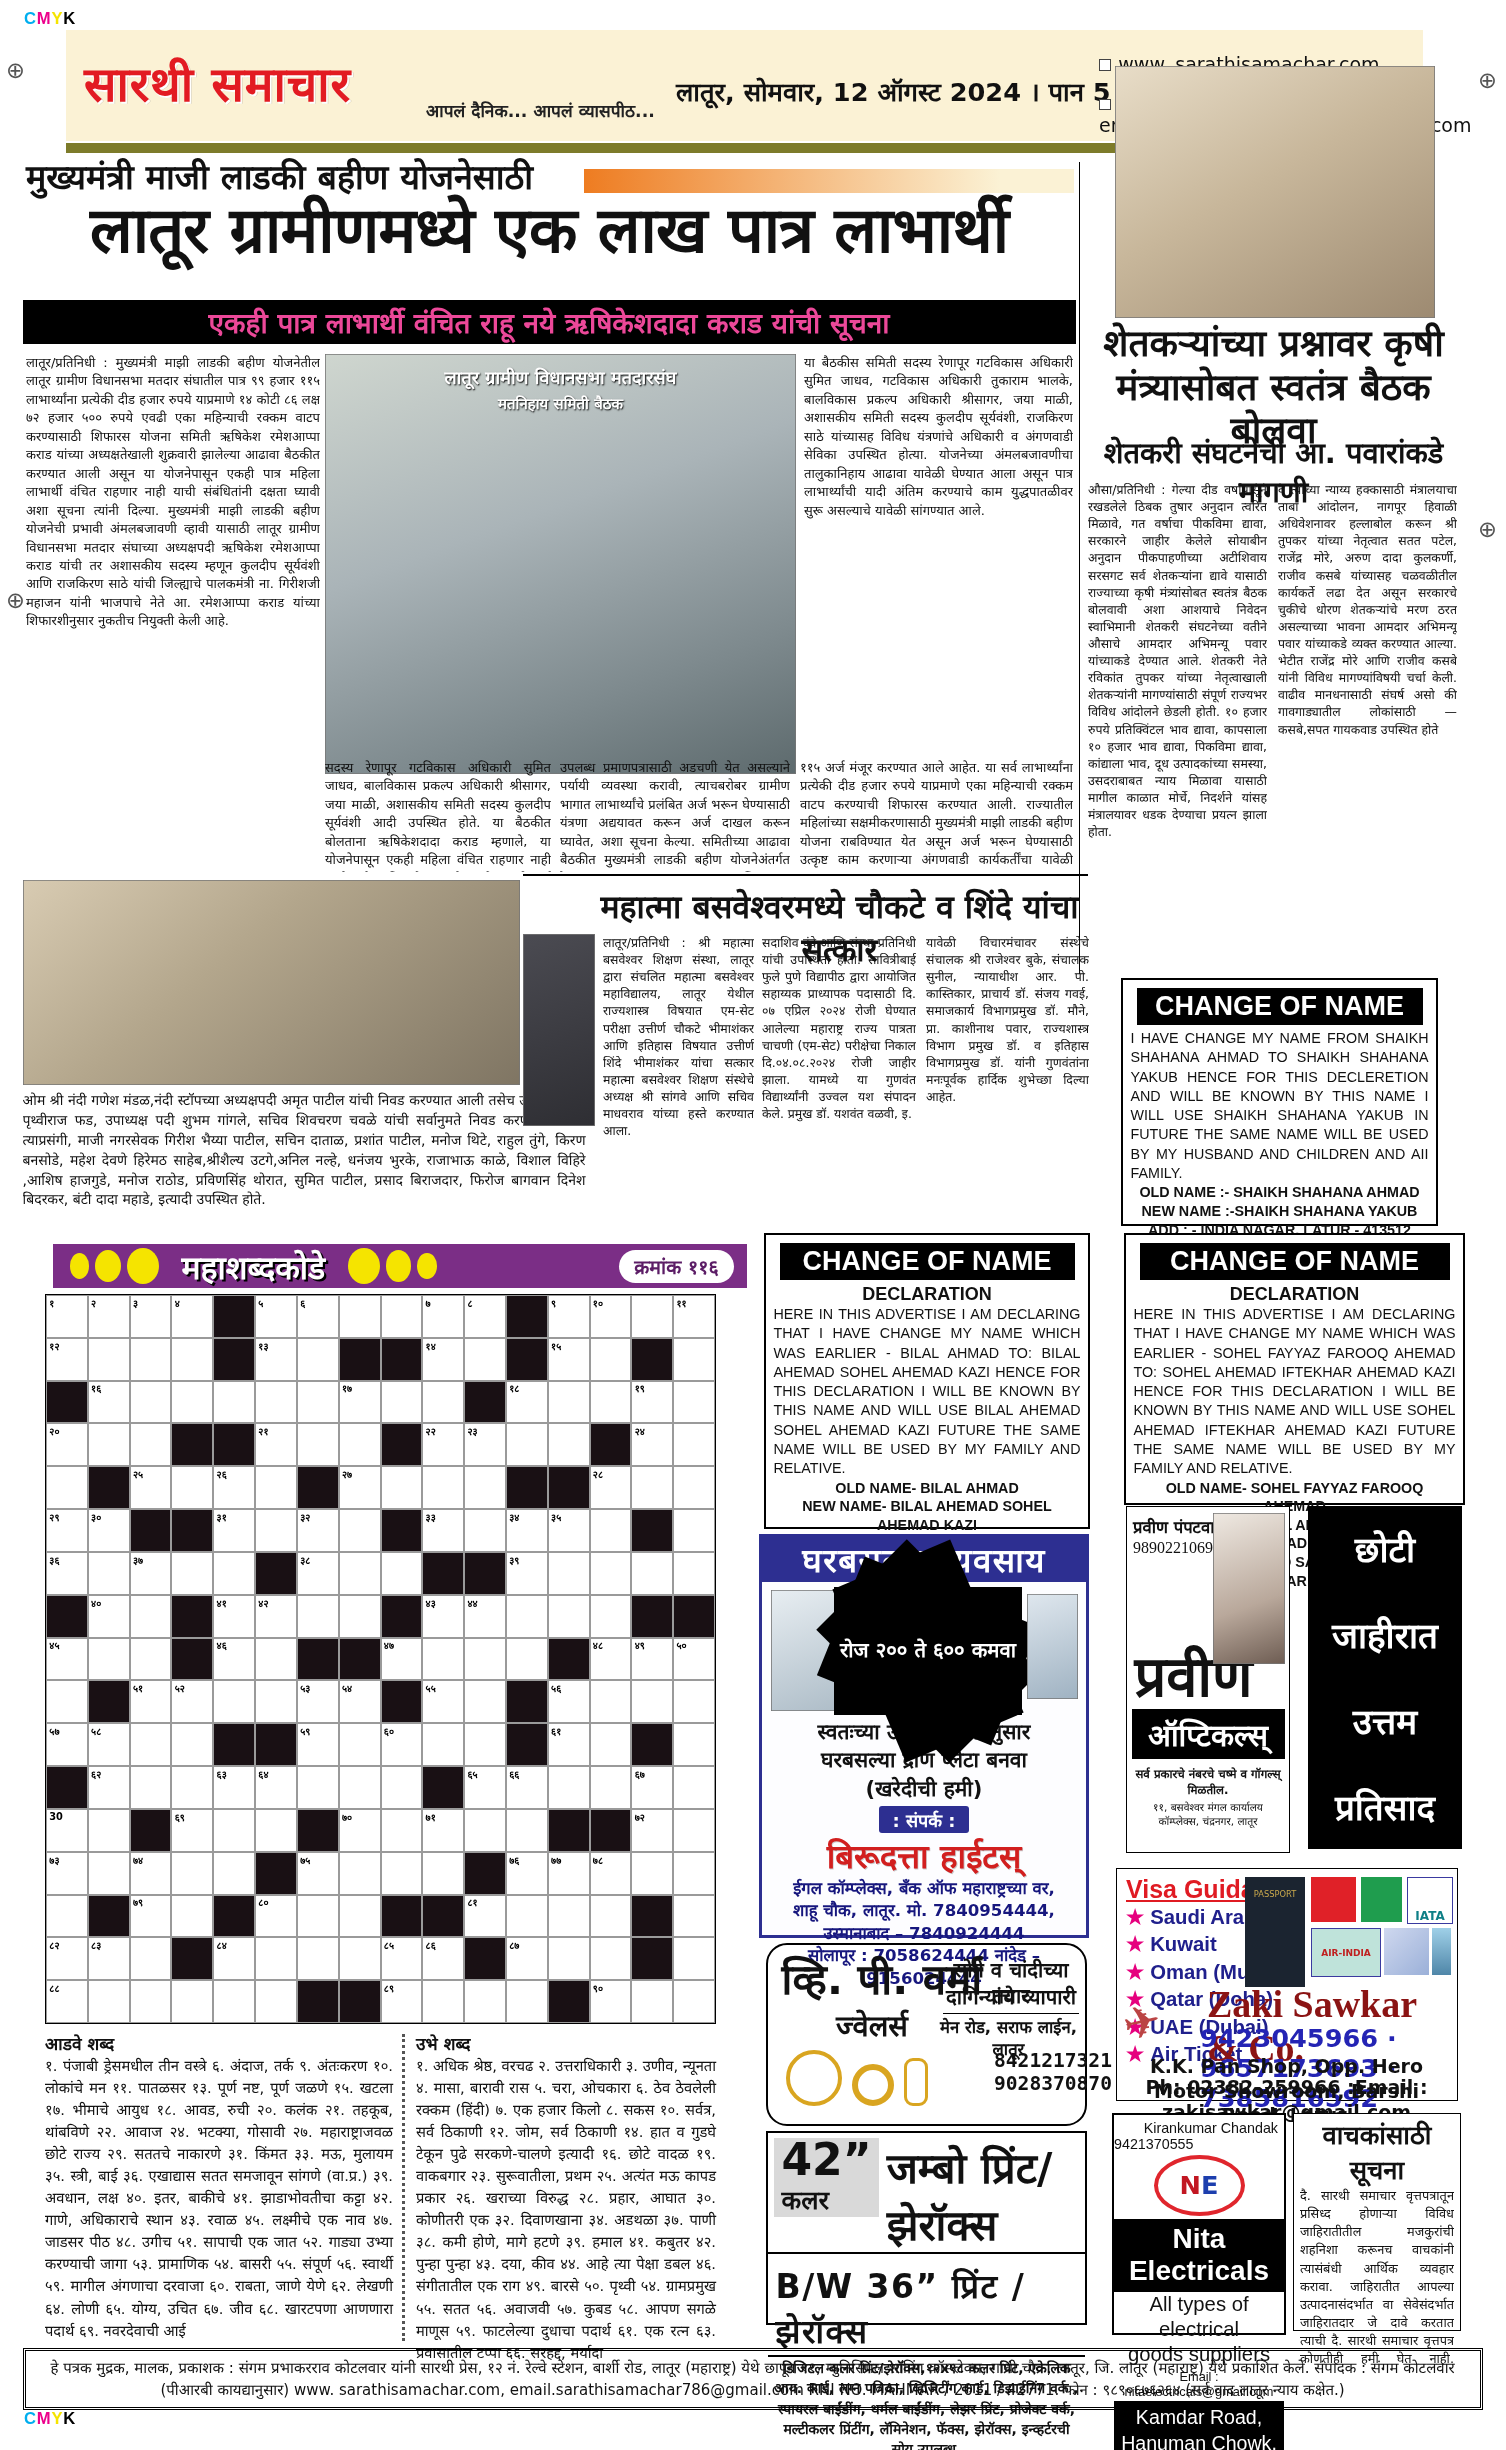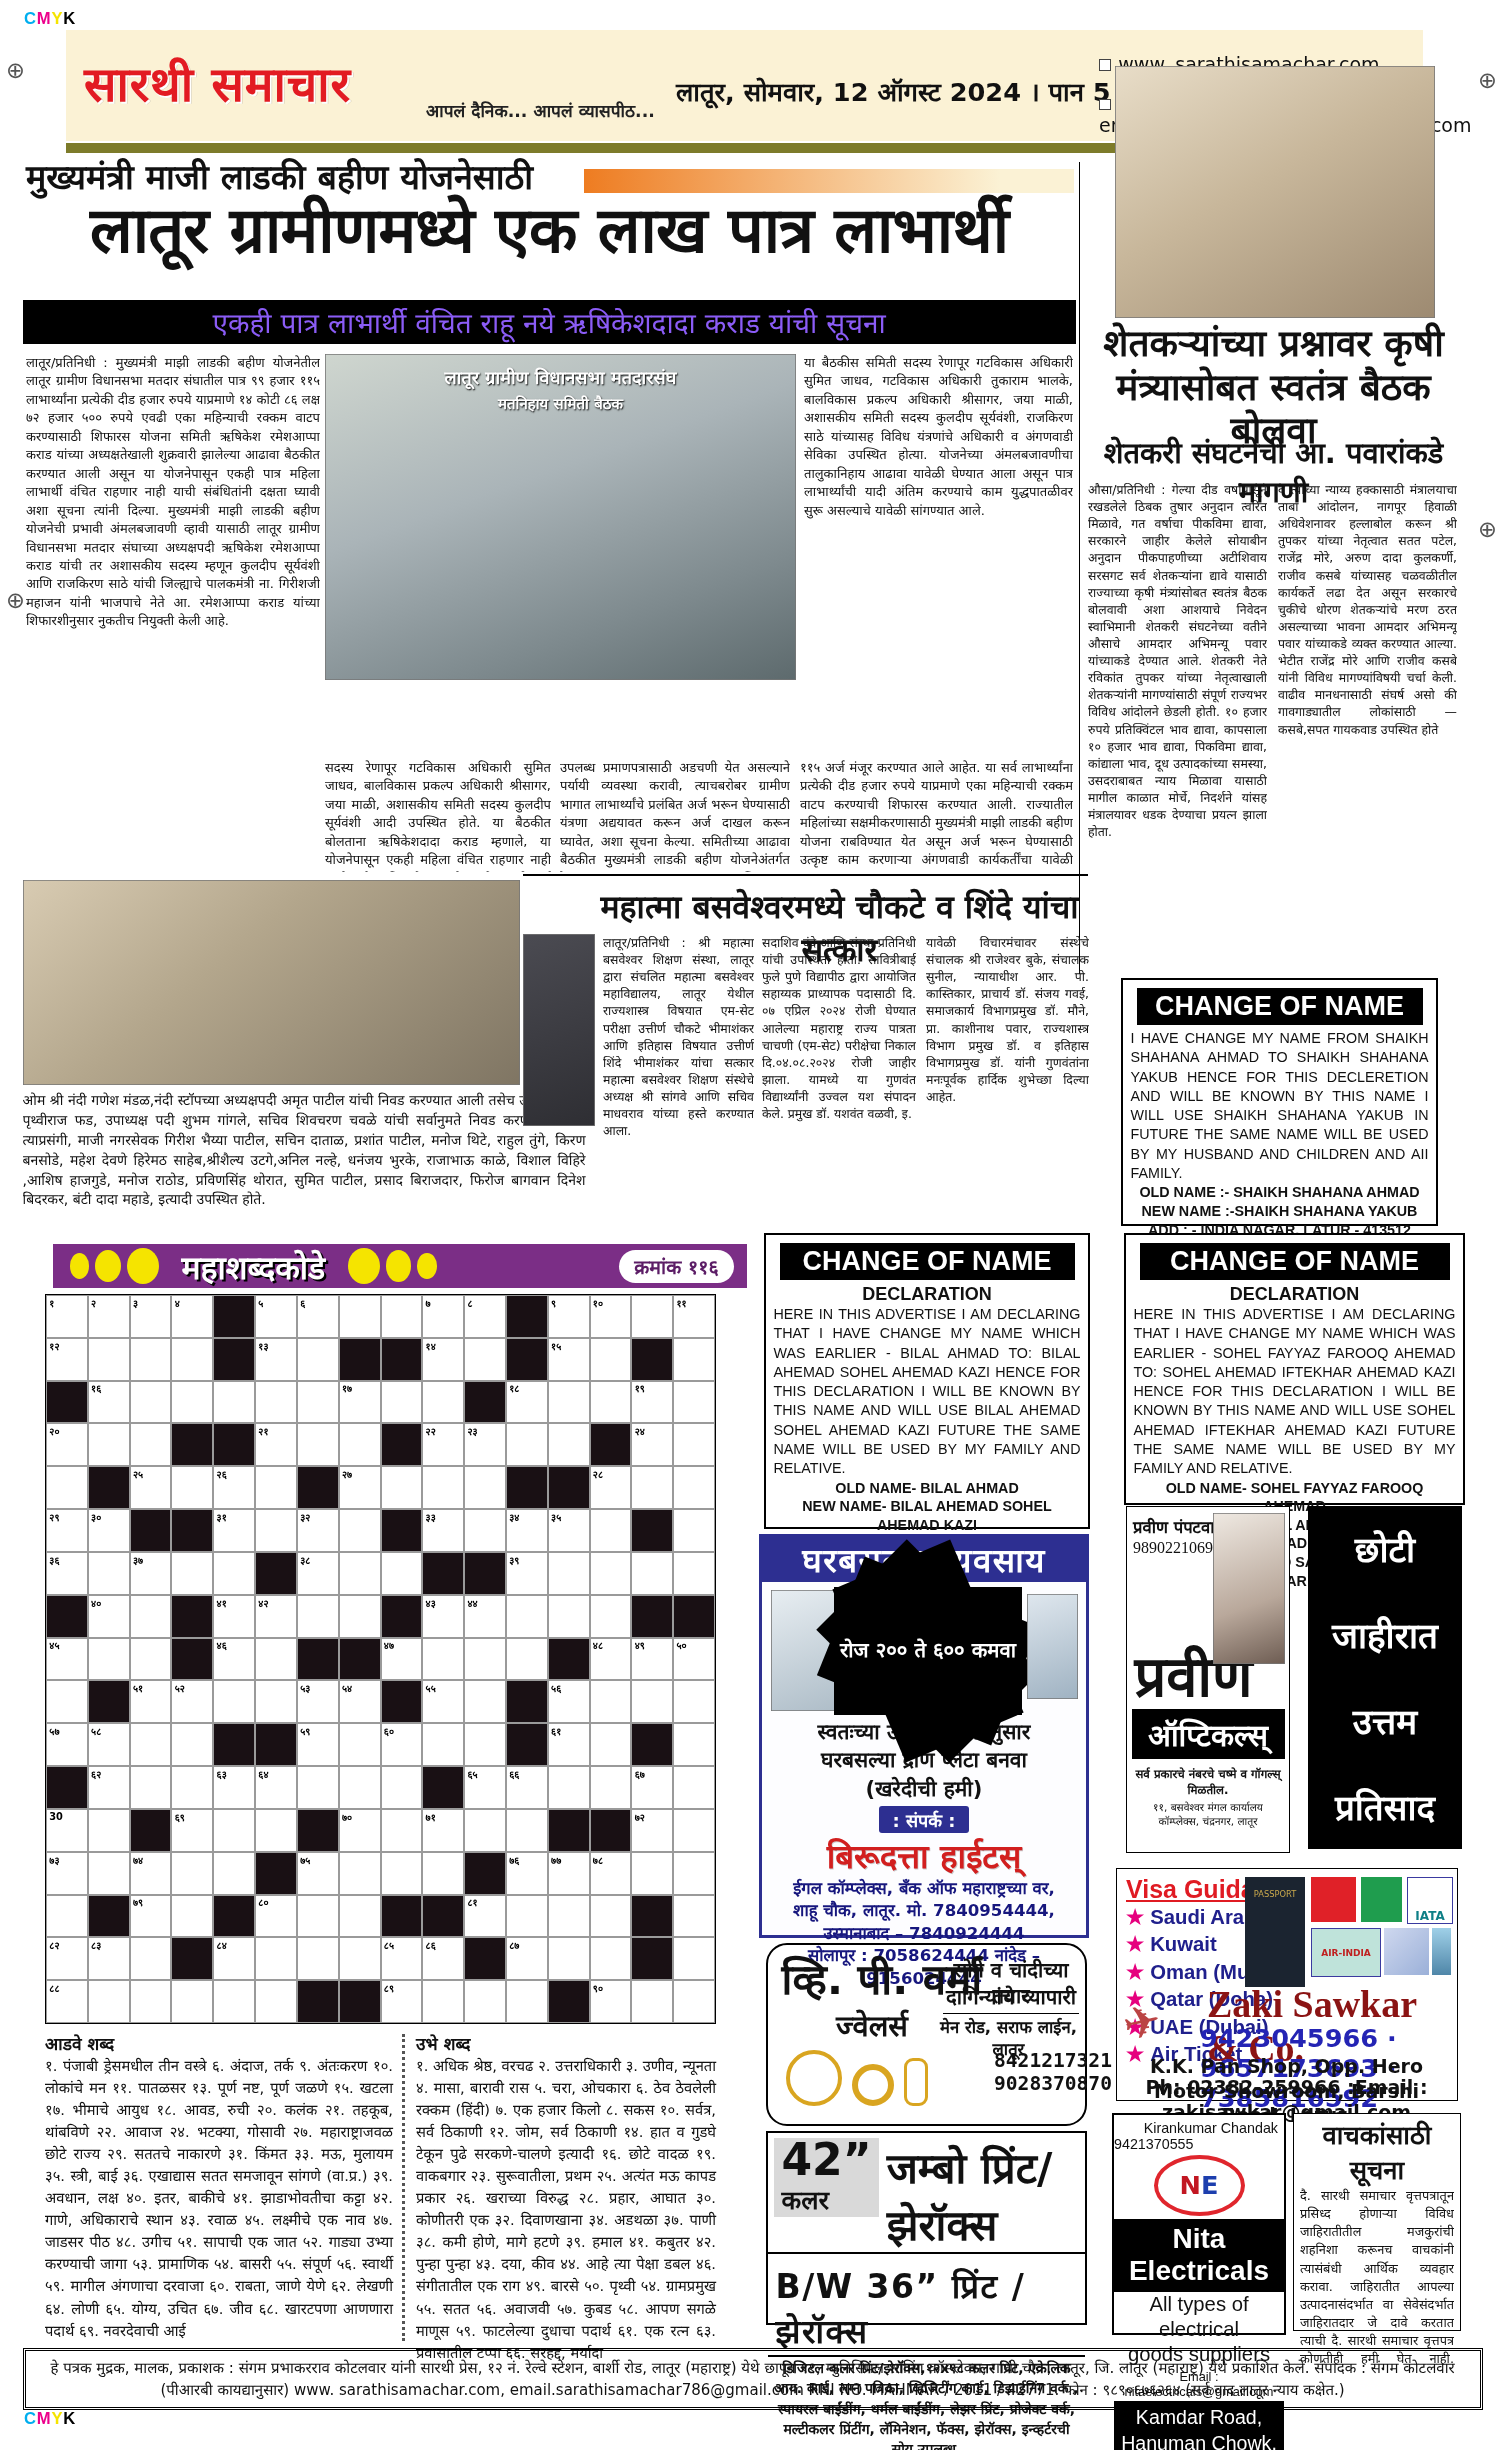--- a/index.html
+++ b/index.html
@@ -17,22 +17,22 @@
   .nameplate{color:#e21b22;font-weight:bold;font-size:48px;line-height:1;
              text-shadow:1.5px 1.5px 0 #fff,2.3px 2.3px 0 #00000022;letter-spacing:0.8px;}
   .tagline{font-size:17.3px;font-weight:bold;color:#222;}
   .dateline{font-size:25.6px;font-weight:bold;color:#111;}
   .contact{font-size:19px;color:#111;}
   .sq{display:inline-block;width:9.8px;height:9.8px;border:1.5px solid #444;margin-right:7.5px;vertical-align:middle;background:#fff;}
   .oliverule{background:#7d7b2a;}
   
   .kicker{font-size:34px;font-weight:bold;line-height:1.05;}
   .mainhead{font-size:63px;font-weight:bold;line-height:1.08;letter-spacing:-0.8px;text-align:center;}
-  .blackbar{background:#000;color:#8b5cf6;display:flex;align-items:center;justify-content:center;
-            font-size:28px;font-weight:normal;}
+  .blackbar{background:#000;color:#ec4899;display:flex;align-items:center;justify-content:center;
+            font-size:28px;font-weight:bold;}
   .orangebar{background:linear-gradient(to right,#ee7c21,#fbf2d5 85%);}
   .rahead{font-size:37px;font-weight:bold;text-align:center;line-height:1.18;}
   .rasub{font-size:29px;font-weight:bold;text-align:center;}
   .mahead{font-size:32px;font-weight:bold;text-align:center;}
   .vrule{border-left:1.5px solid #000;}
   .hrule{border-top:2.3px solid #000;}
   
   .conbox{border:2.3px solid #000;background:#fff;padding:6px 7.5px;}
   .conhead{background:#000;color:#fff;text-align:center;font-family:"Liberation Sans",sans-serif;
            font-weight:bold;font-size:27px;padding:3px 0;margin:1.5px 6px 4.5px 6px;}
@@ -129,21 +129,21 @@
 </div>
 <div class="abs oliverule" style="left:66px;top:143px;width:1357px;height:9.8px;"></div>
 
 <div class="abs kicker" style="left:26px;top:160px;width:557px;">मुख्यमंत्री माजी लाडकी बहीण योजनेसाठी</div>
 <div class="abs orangebar" style="left:584px;top:169px;width:490px;height:24px;"></div>
 <div class="abs mainhead" style="left:22.6px;top:197px;width:1053px;">लातूर ग्रामीणमध्ये एक लाख पात्र लाभार्थी</div>
 <div class="abs blackbar" style="left:22.6px;top:300px;width:1053px;height:44px;">एकही पात्र लाभार्थी वंचित राहू नये ऋषिकेशदादा कराड यांची सूचना</div>
 
 <div class="abs col" style="left:26px;top:354px;width:294px;height:520px;">लातूर/प्रतिनिधी : मुख्यमंत्री माझी लाडकी बहीण योजनेतील लातूर ग्रामीण विधानसभा मतदार संघातील पात्र ९९ हजार ११५ लाभार्थ्यांना प्रत्येकी दीड हजार रुपये याप्रमाणे १४ कोटी ८६ लक्ष ७२ हजार ५०० रुपये एवढी एका महिन्याची रक्कम वाटप करण्यासाठी शिफारस योजना समिती ऋषिकेश रमेशआप्पा कराड यांच्या अध्यक्षतेखाली शुक्रवारी झालेल्या आढावा बैठकीत करण्यात आली असून या योजनेपासून एकही पात्र महिला लाभार्थी वंचित राहणार नाही याची संबंधितांनी दक्षता घ्यावी अशा सूचना त्यांनी दिल्या.  मुख्यमंत्री माझी लाडकी बहीण योजनेची प्रभावी अंमलबजावणी व्हावी यासाठी लातूर ग्रामीण विधानसभा मतदार संघाच्या अध्यक्षपदी ऋषिकेश रमेशआप्पा कराड यांची तर अशासकीय सदस्य म्हणून कुलदीप सूर्यवंशी आणि राजकिरण साठे यांची जिल्ह्याचे पालकमंत्री ना. गिरीशजी महाजन यांनी भाजपाचे नेते आ. रमेशआप्पा कराड यांच्या शिफारशीनुसार नुकतीच नियुक्ती केली आहे.</div>
 
-<div class="abs photo" style="left:325px;top:354px;width:471px;height:326px;background:linear-gradient(160deg,#cfd6cf 0%,#aab4b8 40%,#7e8a8e 75%,#5d6a6d 100%);">
+<div class="abs photo" style="left:325px;top:354px;width:471px;height:420px;background:linear-gradient(160deg,#cfd6cf 0%,#aab4b8 40%,#7e8a8e 75%,#5d6a6d 100%);">
   <div class="capover" style="top:10.5px;font-size:18px;">लातूर ग्रामीण विधानसभा मतदारसंघ</div>
   <div class="capover" style="top:39px;">मतनिहाय समिती बैठक</div>
 </div>
 
 <div class="abs col" style="left:804px;top:354px;width:269px;height:398px;">या बैठकीस समिती सदस्य रेणापूर गटविकास अधिकारी सुमित जाधव, गटविकास अधिकारी तुकाराम भालके, बालविकास प्रकल्प अधिकारी श्रीसागर, जया माळी, अशासकीय समिती सदस्य कुलदीप सूर्यवंशी, राजकिरण साठे यांच्यासह विविध यंत्रणांचे अधिकारी व अंगणवाडी सेविका उपस्थित होत्या. योजनेच्या अंमलबजावणीचा तालुकानिहाय आढावा यावेळी घेण्यात आला असून पात्र लाभार्थ्यांची यादी अंतिम करण्याचे काम युद्धपातळीवर सुरू असल्याचे यावेळी सांगण्यात आले.</div>
 
 <div class="abs col" style="left:325px;top:759px;width:226px;height:113px;">सदस्य रेणापूर गटविकास अधिकारी सुमित जाधव, बालविकास प्रकल्प अधिकारी श्रीसागर, जया माळी, अशासकीय समिती सदस्य कुलदीप सूर्यवंशी आदी उपस्थित होते. या बैठकीत बोलताना ऋषिकेशदादा कराड म्हणाले, या योजनेपासून एकही महिला वंचित राहणार नाही याची सर्व संबंधितांनी काळजी घ्यावी; ज्यांचे अर्ज अपूर्ण आहेत ते परिपूर्ण करून घेऊन पुन्हा दाखल करावेत. इंटरनेट सुविधा, आधारशी</div>
 <div class="abs col" style="left:560px;top:759px;width:230px;height:113px;">उपलब्ध प्रमाणपत्रासाठी अडचणी येत असल्याने पर्यायी व्यवस्था करावी, त्याचबरोबर ग्रामीण भागात लाभार्थ्यांचे प्रलंबित अर्ज भरून घेण्यासाठी यंत्रणा अद्ययावत करून अर्ज दाखल करून घ्यावेत, अशा सूचना केल्या. समितीच्या आढावा बैठकीत मुख्यमंत्री लाडकी बहीण योजनेअंतर्गत रेणापूर तालुक्यातून १९ हजार १ आणि लातूर तालुक्यातून ८५ हजार ५५० असे एकूण १ लाख ४ हजार ५५१ लाभार्थ्यांनी अर्ज दाखल केले. त्यातील छाननीअंती ९९ हजार</div>
 <div class="abs col" style="left:800px;top:759px;width:273px;height:113px;">११५ अर्ज मंजूर करण्यात आले आहेत. या सर्व लाभार्थ्यांना प्रत्येकी दीड हजार रुपये याप्रमाणे एका महिन्याची रक्कम वाटप करण्याची शिफारस करण्यात आली. राज्यातील महिलांच्या सक्षमीकरणासाठी मुख्यमंत्री माझी लाडकी बहीण योजना राबविण्यात येत असून अर्ज भरून घेण्यासाठी उत्कृष्ट काम करणाऱ्या अंगणवाडी कार्यकर्तींचा यावेळी सत्कार करण्यात आला.</div>
 

